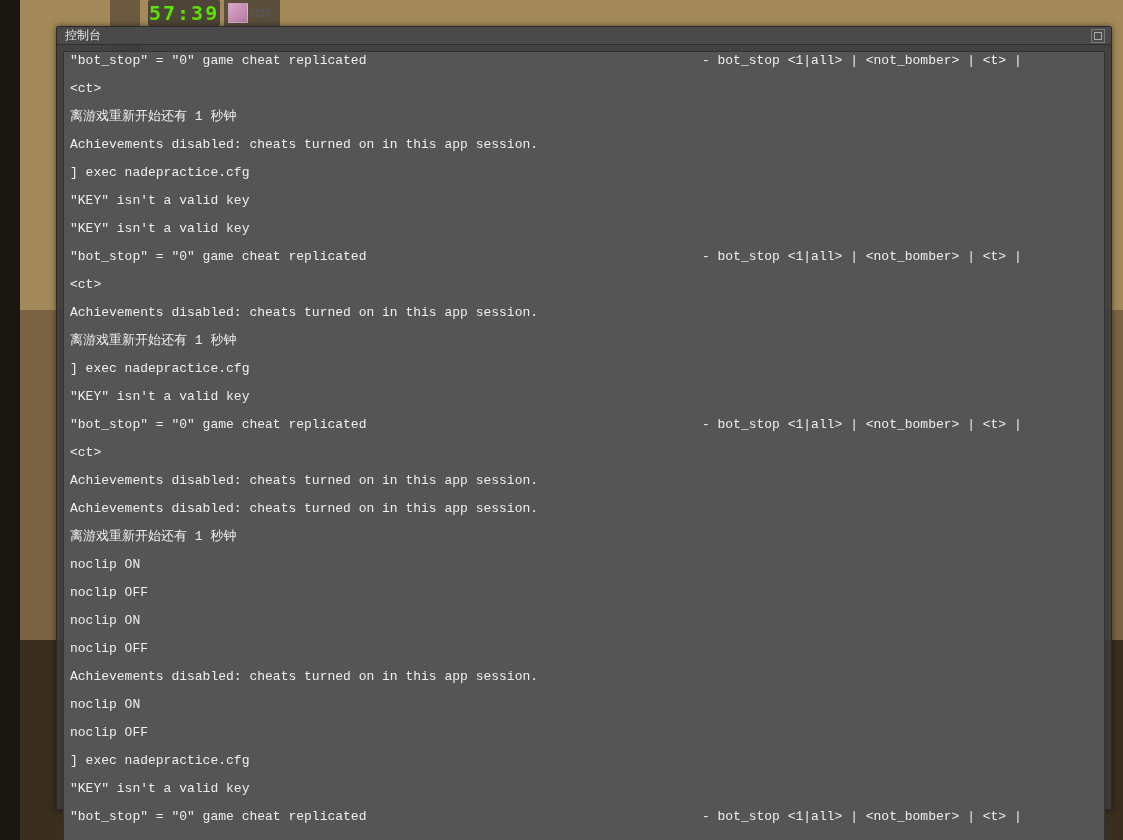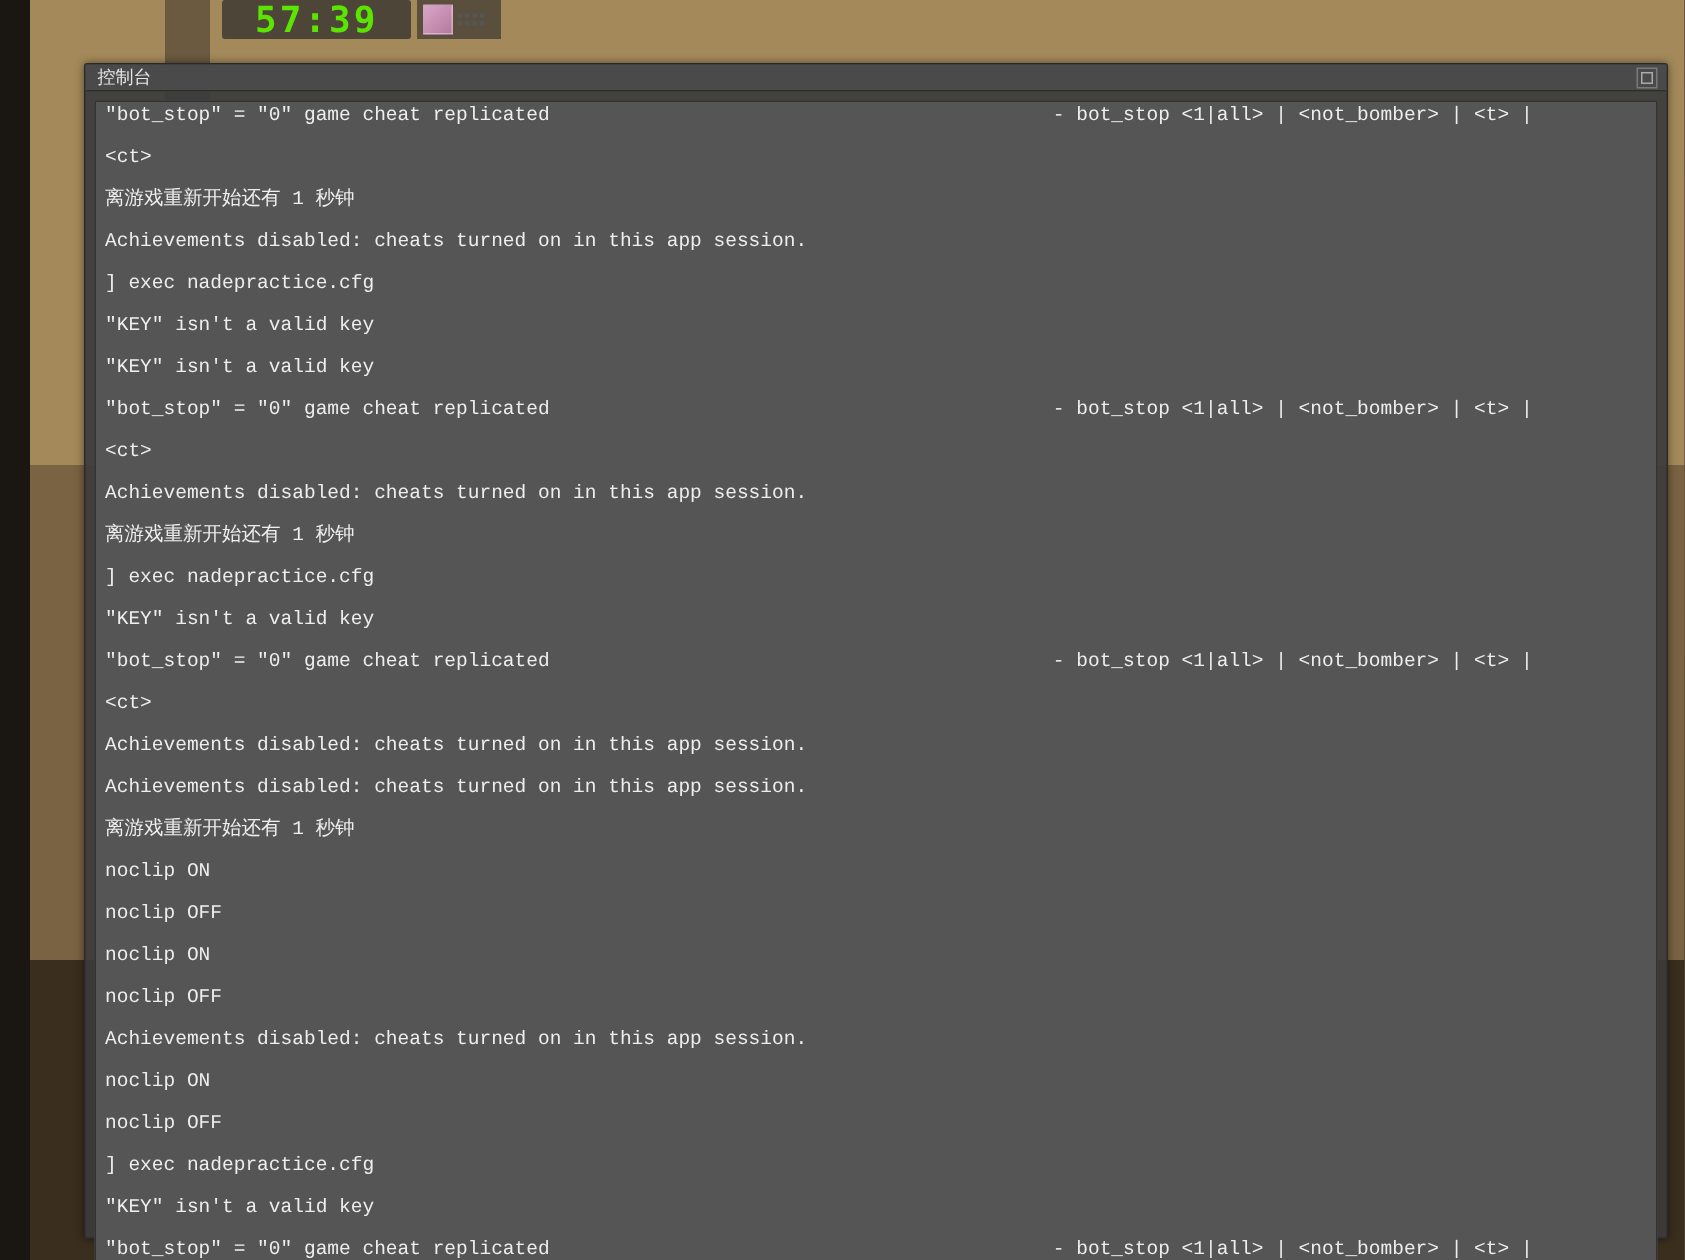--- a/index.html
+++ b/index.html
@@ -23,24 +23,24 @@
     position: absolute;
     top: 0; left: 148px;
     height: 26px;
     display: flex;
     align-items: stretch;
     font-family: "Consolas", monospace;
   }
   .timer {
     background: rgba(40,40,40,0.7);
     color: #5be402;
-    font-size: 24px;
+    font-size: 20px;
     font-weight: bold;
     letter-spacing: 2px;
-    padding: 0 22px;
+    padding: 0 1px;
     display: flex; align-items: center;
     border-radius: 2px;
   }
   .hud-row {
     margin-left: 4px;
     background: rgba(40,40,40,0.6);
     width: 52px;
     display: flex; align-items: center;
     padding-left: 4px;
     gap: 2px;
@@ -48,21 +48,21 @@
   .avatar {
     width: 18px; height: 18px;
     background: linear-gradient(135deg,#d9a6c6,#b47aa0);
     border: 1px solid rgba(255,255,255,0.2);
   }
   .pip { width: 3px; height: 3px; margin: 1px; background: #555; }
   .piprow { display: flex; }
 
   .console-window {
     position: absolute;
-    left: 56px; top: 42px;
+    left: 56px; top: 26px;
     width: 1054px; height: 782px;
     background: rgba(60,60,60,0.92);
     border: 1px solid #2a2a2a;
     border-radius: 2px;
     display: flex; flex-direction: column;
     box-shadow: 0 0 6px rgba(0,0,0,0.5);
   }
   .titlebar {
     height: 22px;
     background: #4a4a4a;

